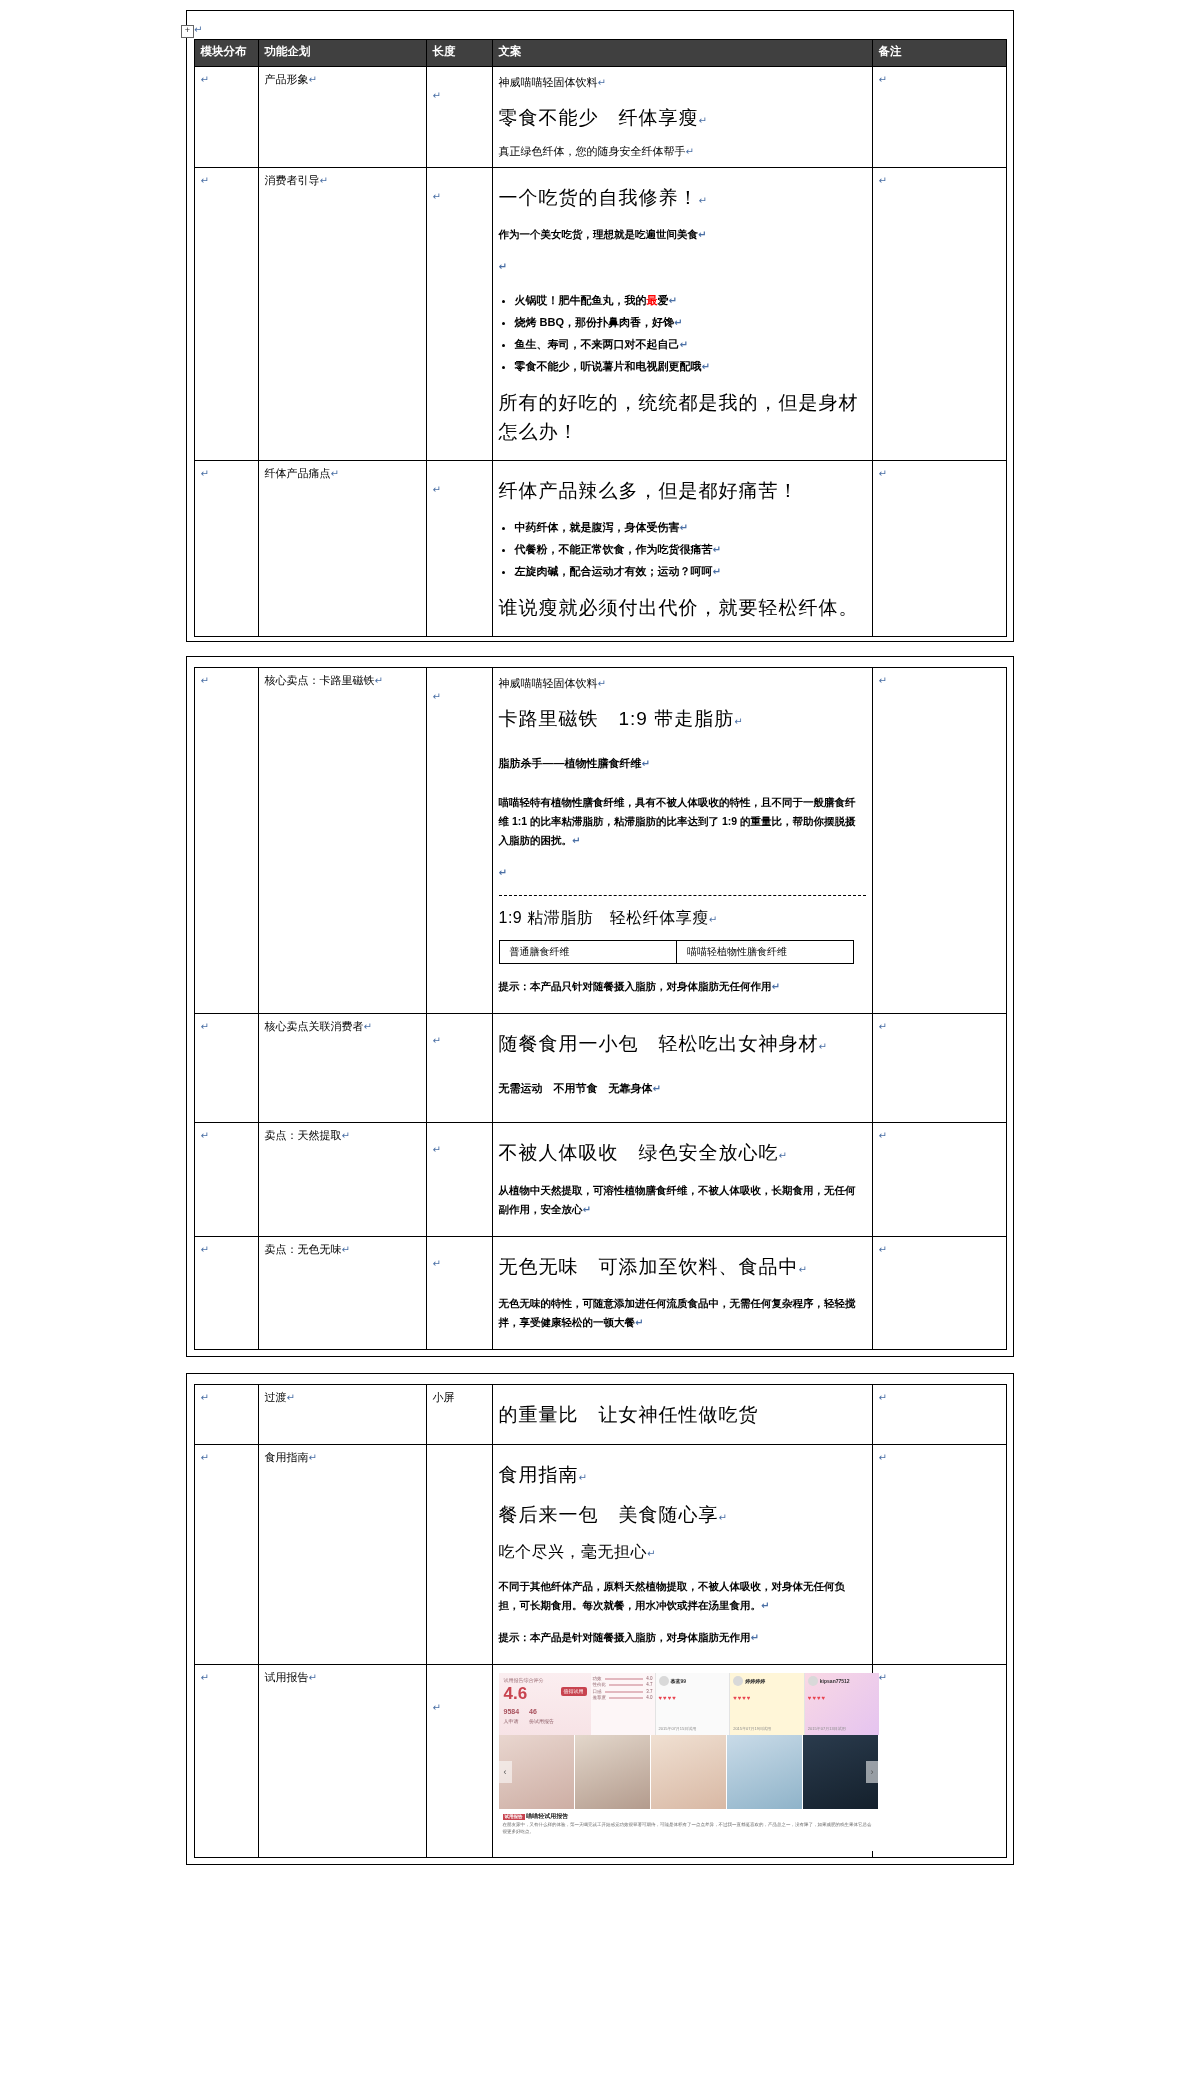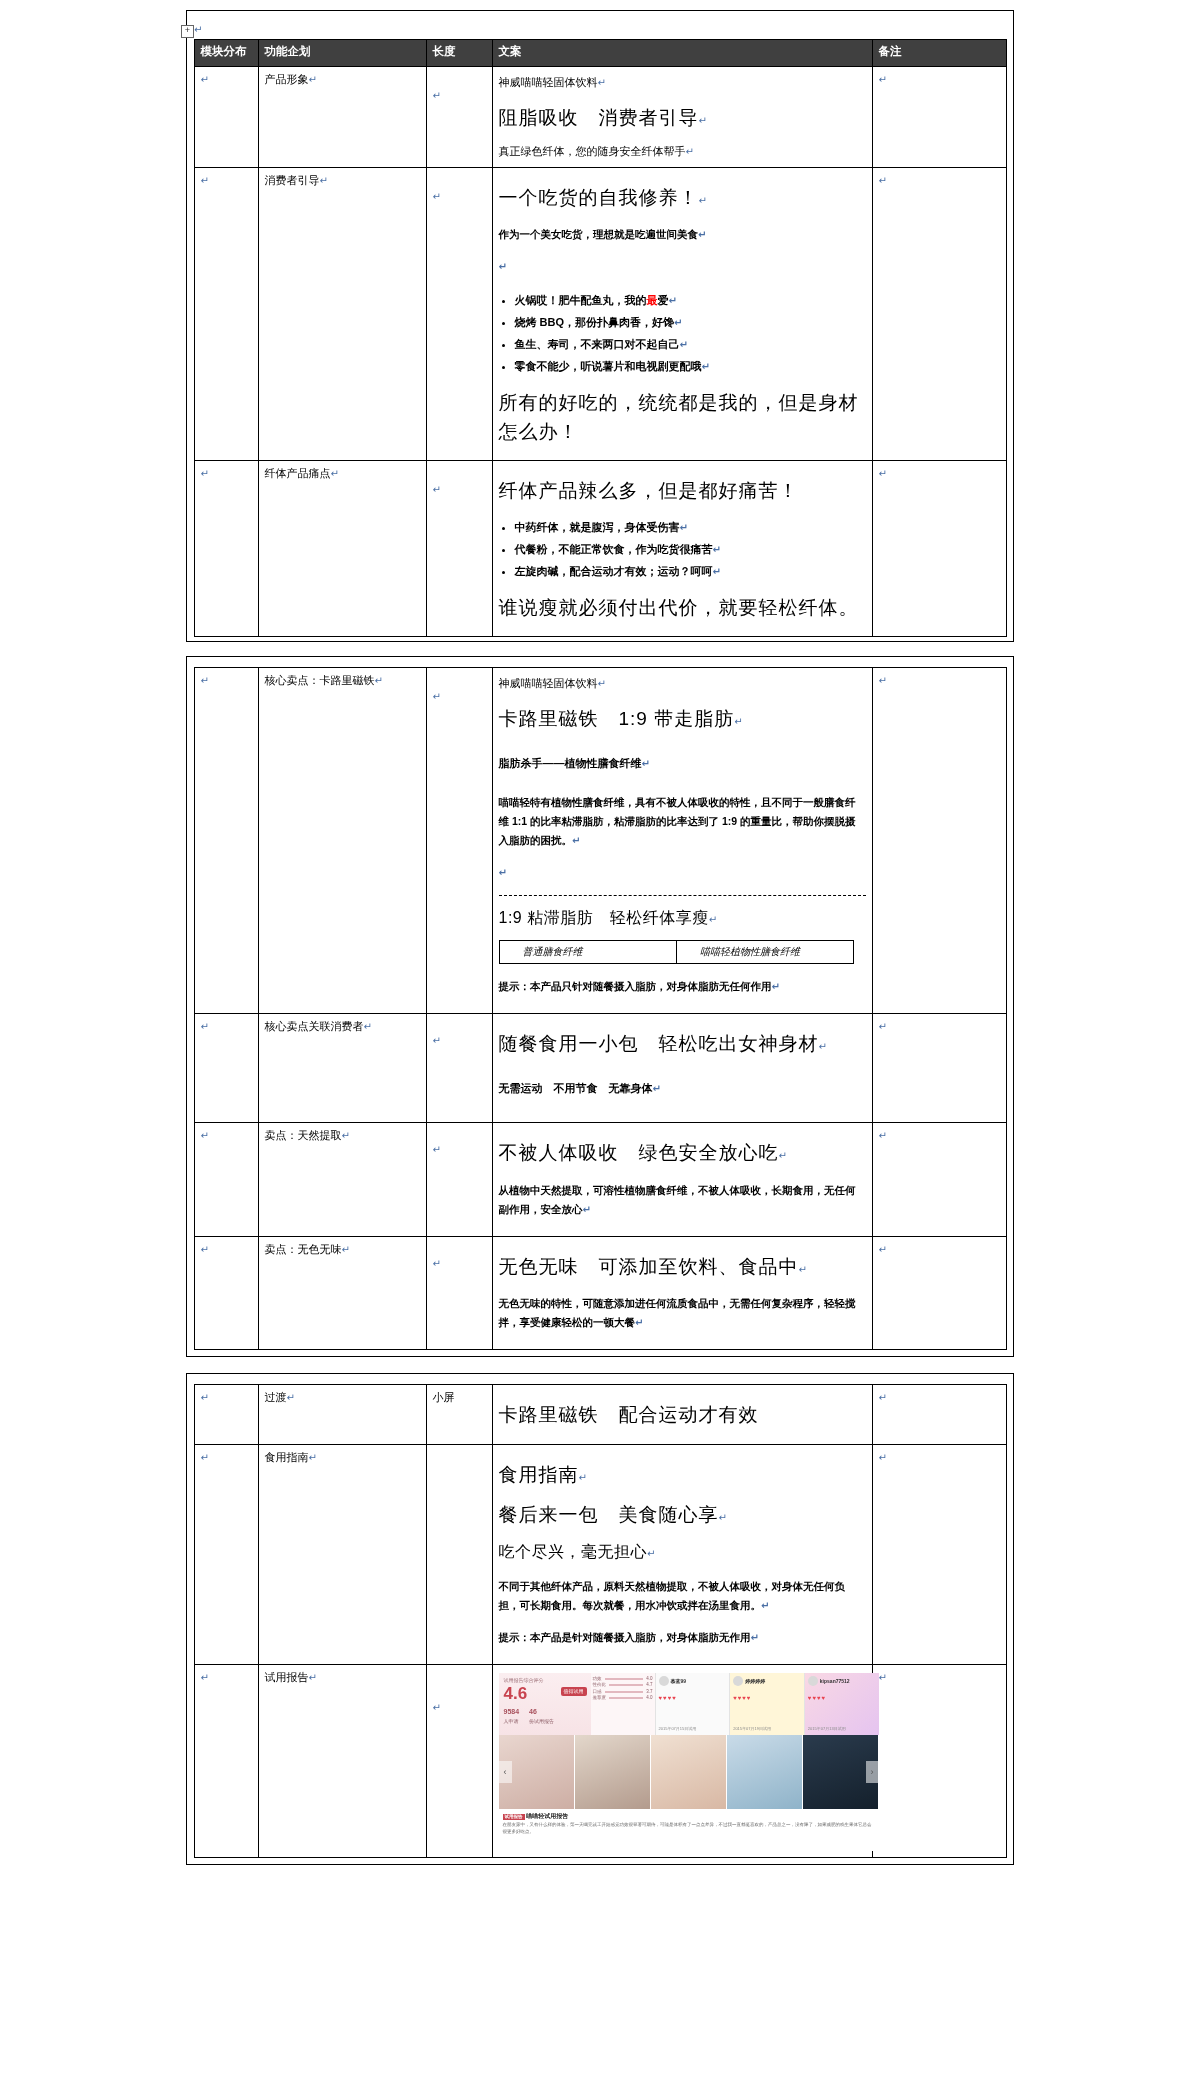--- a/index.html
+++ b/index.html
@@ -93,23 +93,22 @@
   table.cmp{
     border-collapse:collapse;
     width:97%;
     table-layout:fixed;
     margin:6px 0 8px 0;
   }
   table.cmp td{
     border:1px solid #000;
     font-size:10px;
     line-height:1.6;
-    padding:3px 23px;
+    padding:3px 10px;
     vertical-align:top;
-    font-style:italic;
   }
 
   
   .shot{
     width:380px;height:178px;
     background:#ffffff;
     border:0;
     position:relative;
     margin:4px 0 2px 0;
     overflow:hidden;
@@ -199,21 +198,21 @@
         </tr>
       </thead>
       <tbody>
 
         <tr>
           <td><span class="pil-cell">↵</span></td>
           <td class="cell-label"><span>产品形象</span><span class="pil-cell">↵</span></td>
           <td><div style="height:16px;"></div><span class="pil-cell">↵</span></td>
           <td class="copy">
             <div class="small-line"><span>神威喵喵轻固体饮料</span><span class="pil-cell">↵</span></div>
-            <div class="big-line"><span>阻脂吸收　消费者引导</span><span class="pil-cell">↵</span></div>
+            <div class="big-line"><span>零食不能少　纤体享瘦</span><span class="pil-cell">↵</span></div>
             <div class="small-line"><span>真正绿色纤体，您的随身安全纤体帮手</span><span class="pil-cell">↵</span></div>
           </td>
           <td><span class="pil-cell">↵</span></td>
         </tr>
 
         <tr>
           <td><span class="pil-cell">↵</span></td>
           <td class="cell-label"><span>消费者引导</span><span class="pil-cell">↵</span></td>
           <td><div style="height:16px;"></div><span class="pil-cell">↵</span></td>
           <td class="copy">
@@ -329,21 +328,21 @@
           <col class="c3">
           <col class="c4">
           <col class="c5">
         </colgroup>
       <tbody>
         <tr>
           <td><span class="pil-cell">↵</span></td>
           <td class="cell-label"><span>过渡</span><span class="pil-cell">↵</span></td>
           <td class="cell-label"><span>小屏</span></td>
           <td class="copy">
-            <div class="big-line"><span>卡路里磁铁　配合运动才有效</span></div>
+            <div class="big-line"><span>的重量比　让女神任性做吃货</span></div>
           </td>
           <td><span class="pil-cell">↵</span></td>
         </tr>
 
         <tr>
           <td><span class="pil-cell">↵</span></td>
           <td class="cell-label"><span>食用指南</span><span class="pil-cell">↵</span></td>
           <td>
               <div style="height:14px;"></div>
             </td>

